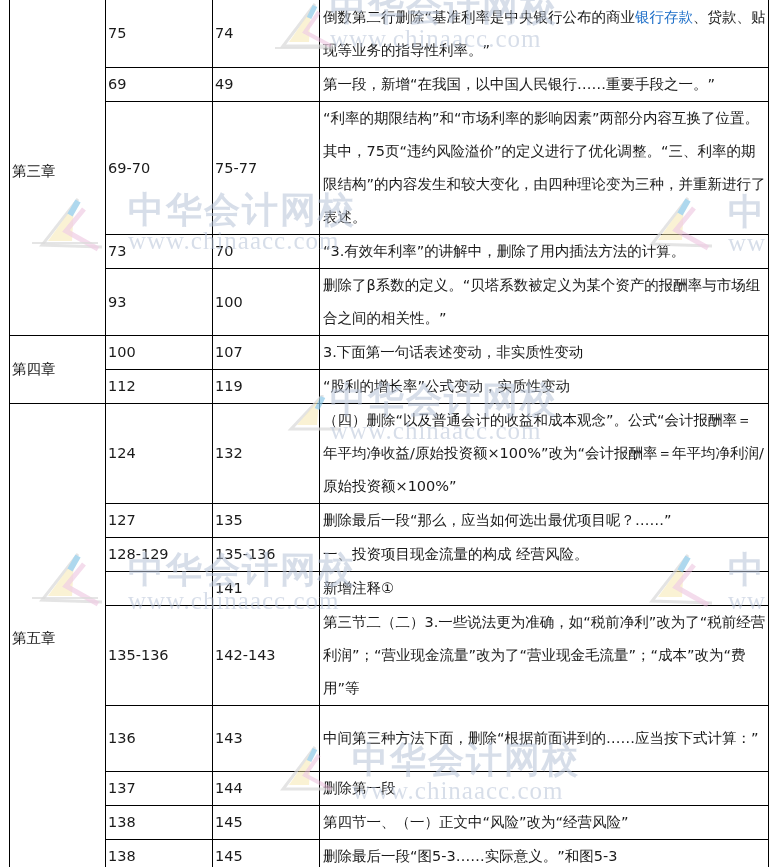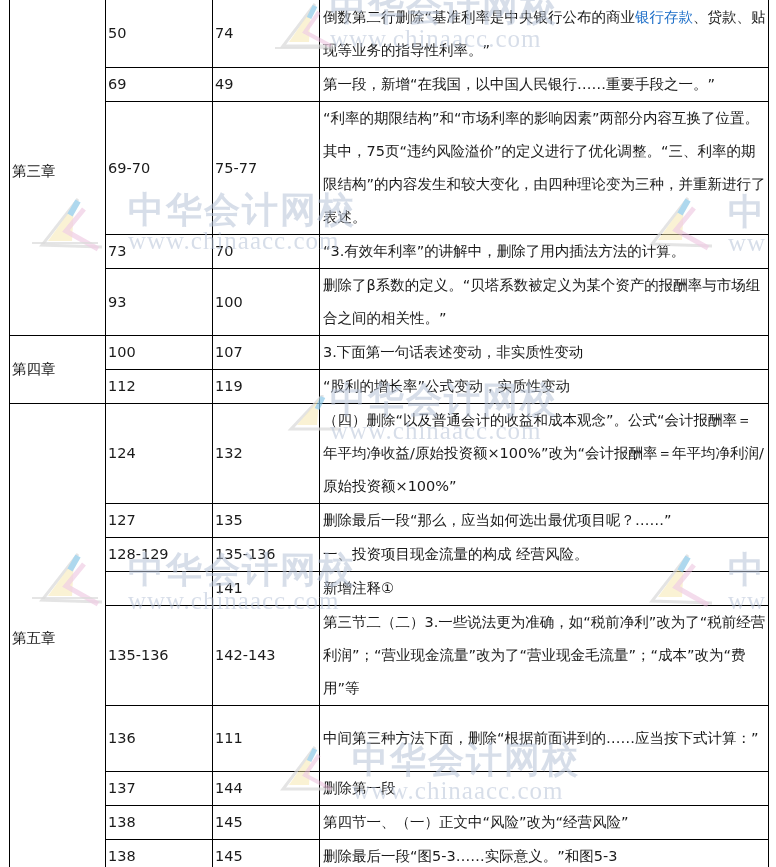--- a/index.html
+++ b/index.html
@@ -100,21 +100,21 @@
         <col class="c2">
         <col class="c3">
         <col class="c4">
     </colgroup>
     <tbody>
 
       <tr style="height:68px">
         <td class="chapter" rowspan="5" style="vertical-align:middle; padding-top:8px;margin-top:25px;">
           <span>第三章</span>
         </td>
-        <td class="num">50</td>
+        <td class="num">75</td>
         <td class="num">74</td>
         <td class="desc"><span>倒数第二行删除“基准利率是中央银行公布的商业</span><span class="link">银行存款</span><span>、贷款、贴现等业务的指导性利率。”</span></td>
       </tr>
       <tr style="height:34px">
         <td class="num">69</td>
         <td class="num">49</td>
         <td class="desc">第一段，新增“在我国，以中国人民银行……重要手段之一。”</td>
       </tr>
       <tr style="height:130px">
         <td class="num">69-70</td>
@@ -169,21 +169,21 @@
         <td class="num">141</td>
         <td class="desc">新增注释①</td>
       </tr>
       <tr style="height:98px">
         <td class="num">135-136</td>
         <td class="num">142-143</td>
         <td class="desc">第三节二（二）3.一些说法更为准确，如“税前净利”改为了“税前经营利润”；“营业现金流量”改为了“营业现金毛流量”；“成本”改为“费用”等</td>
       </tr>
       <tr style="height:66px">
         <td class="num">136</td>
-        <td class="num">111</td>
+        <td class="num">143</td>
         <td class="desc">中间第三种方法下面，删除“根据前面讲到的……应当按下式计算：”</td>
       </tr>
       <tr style="height:34px">
         <td class="num">137</td>
         <td class="num">144</td>
         <td class="desc">删除第一段</td>
       </tr>
       <tr style="height:34px">
         <td class="num">138</td>
         <td class="num">145</td>

